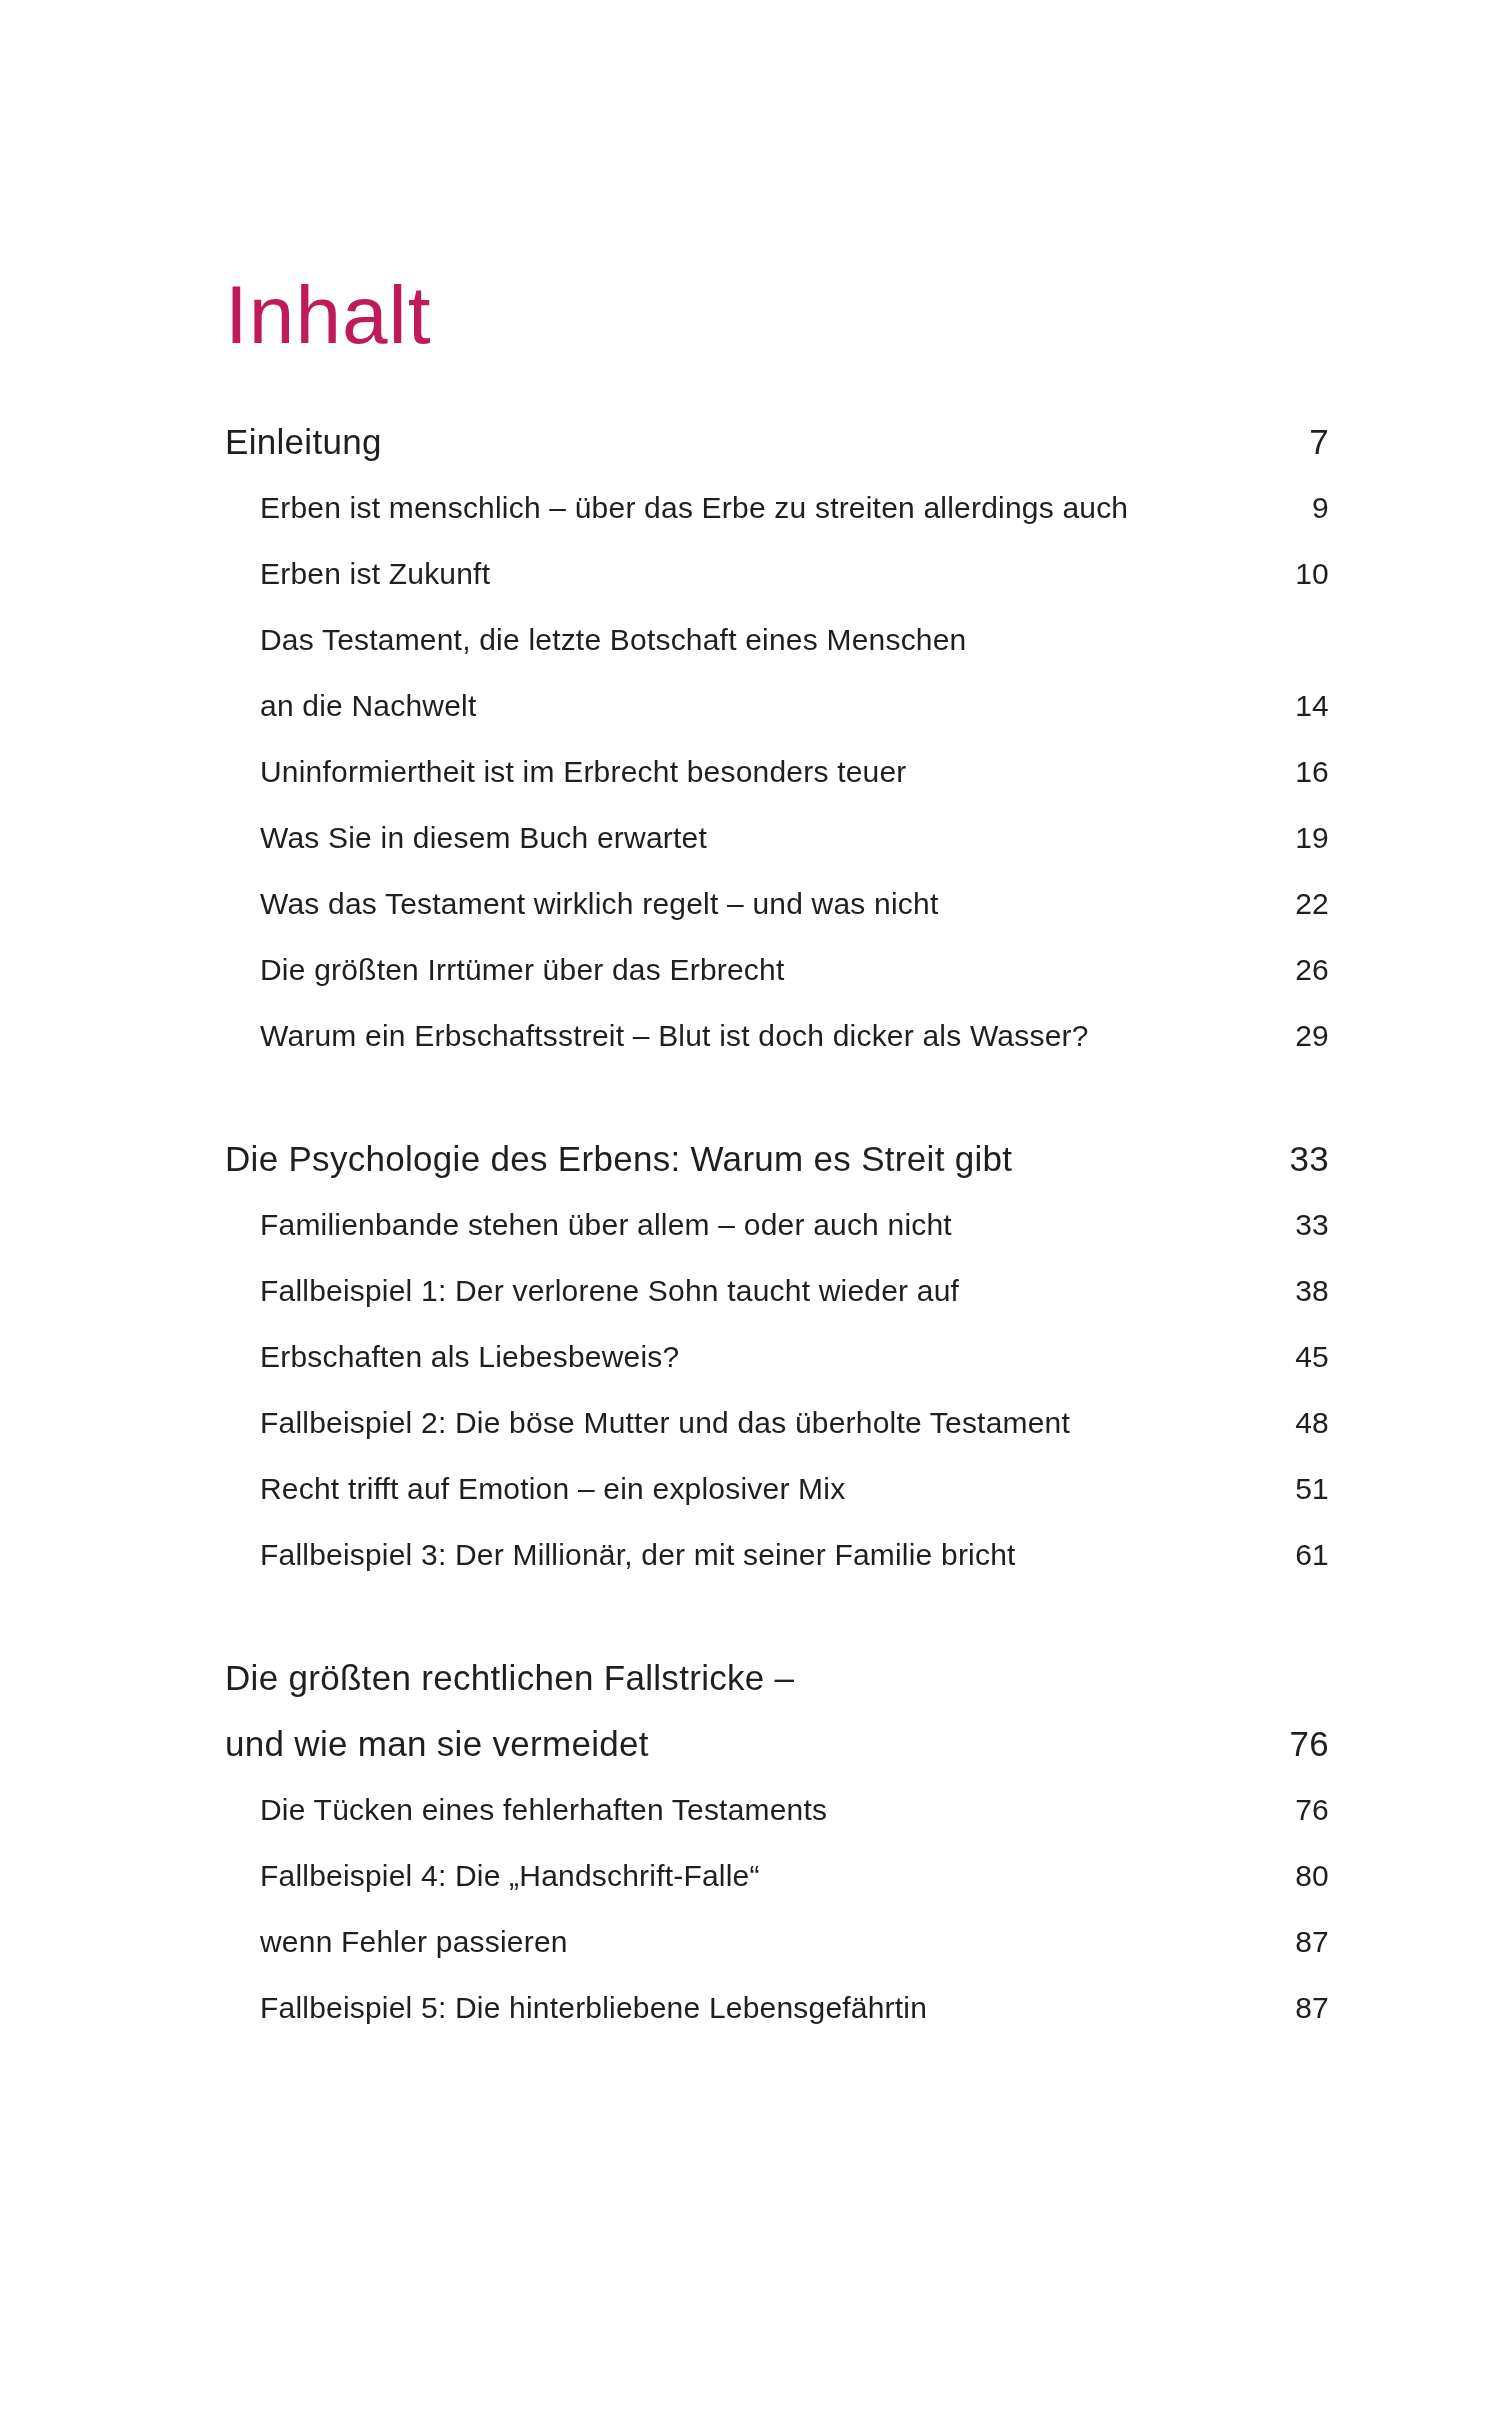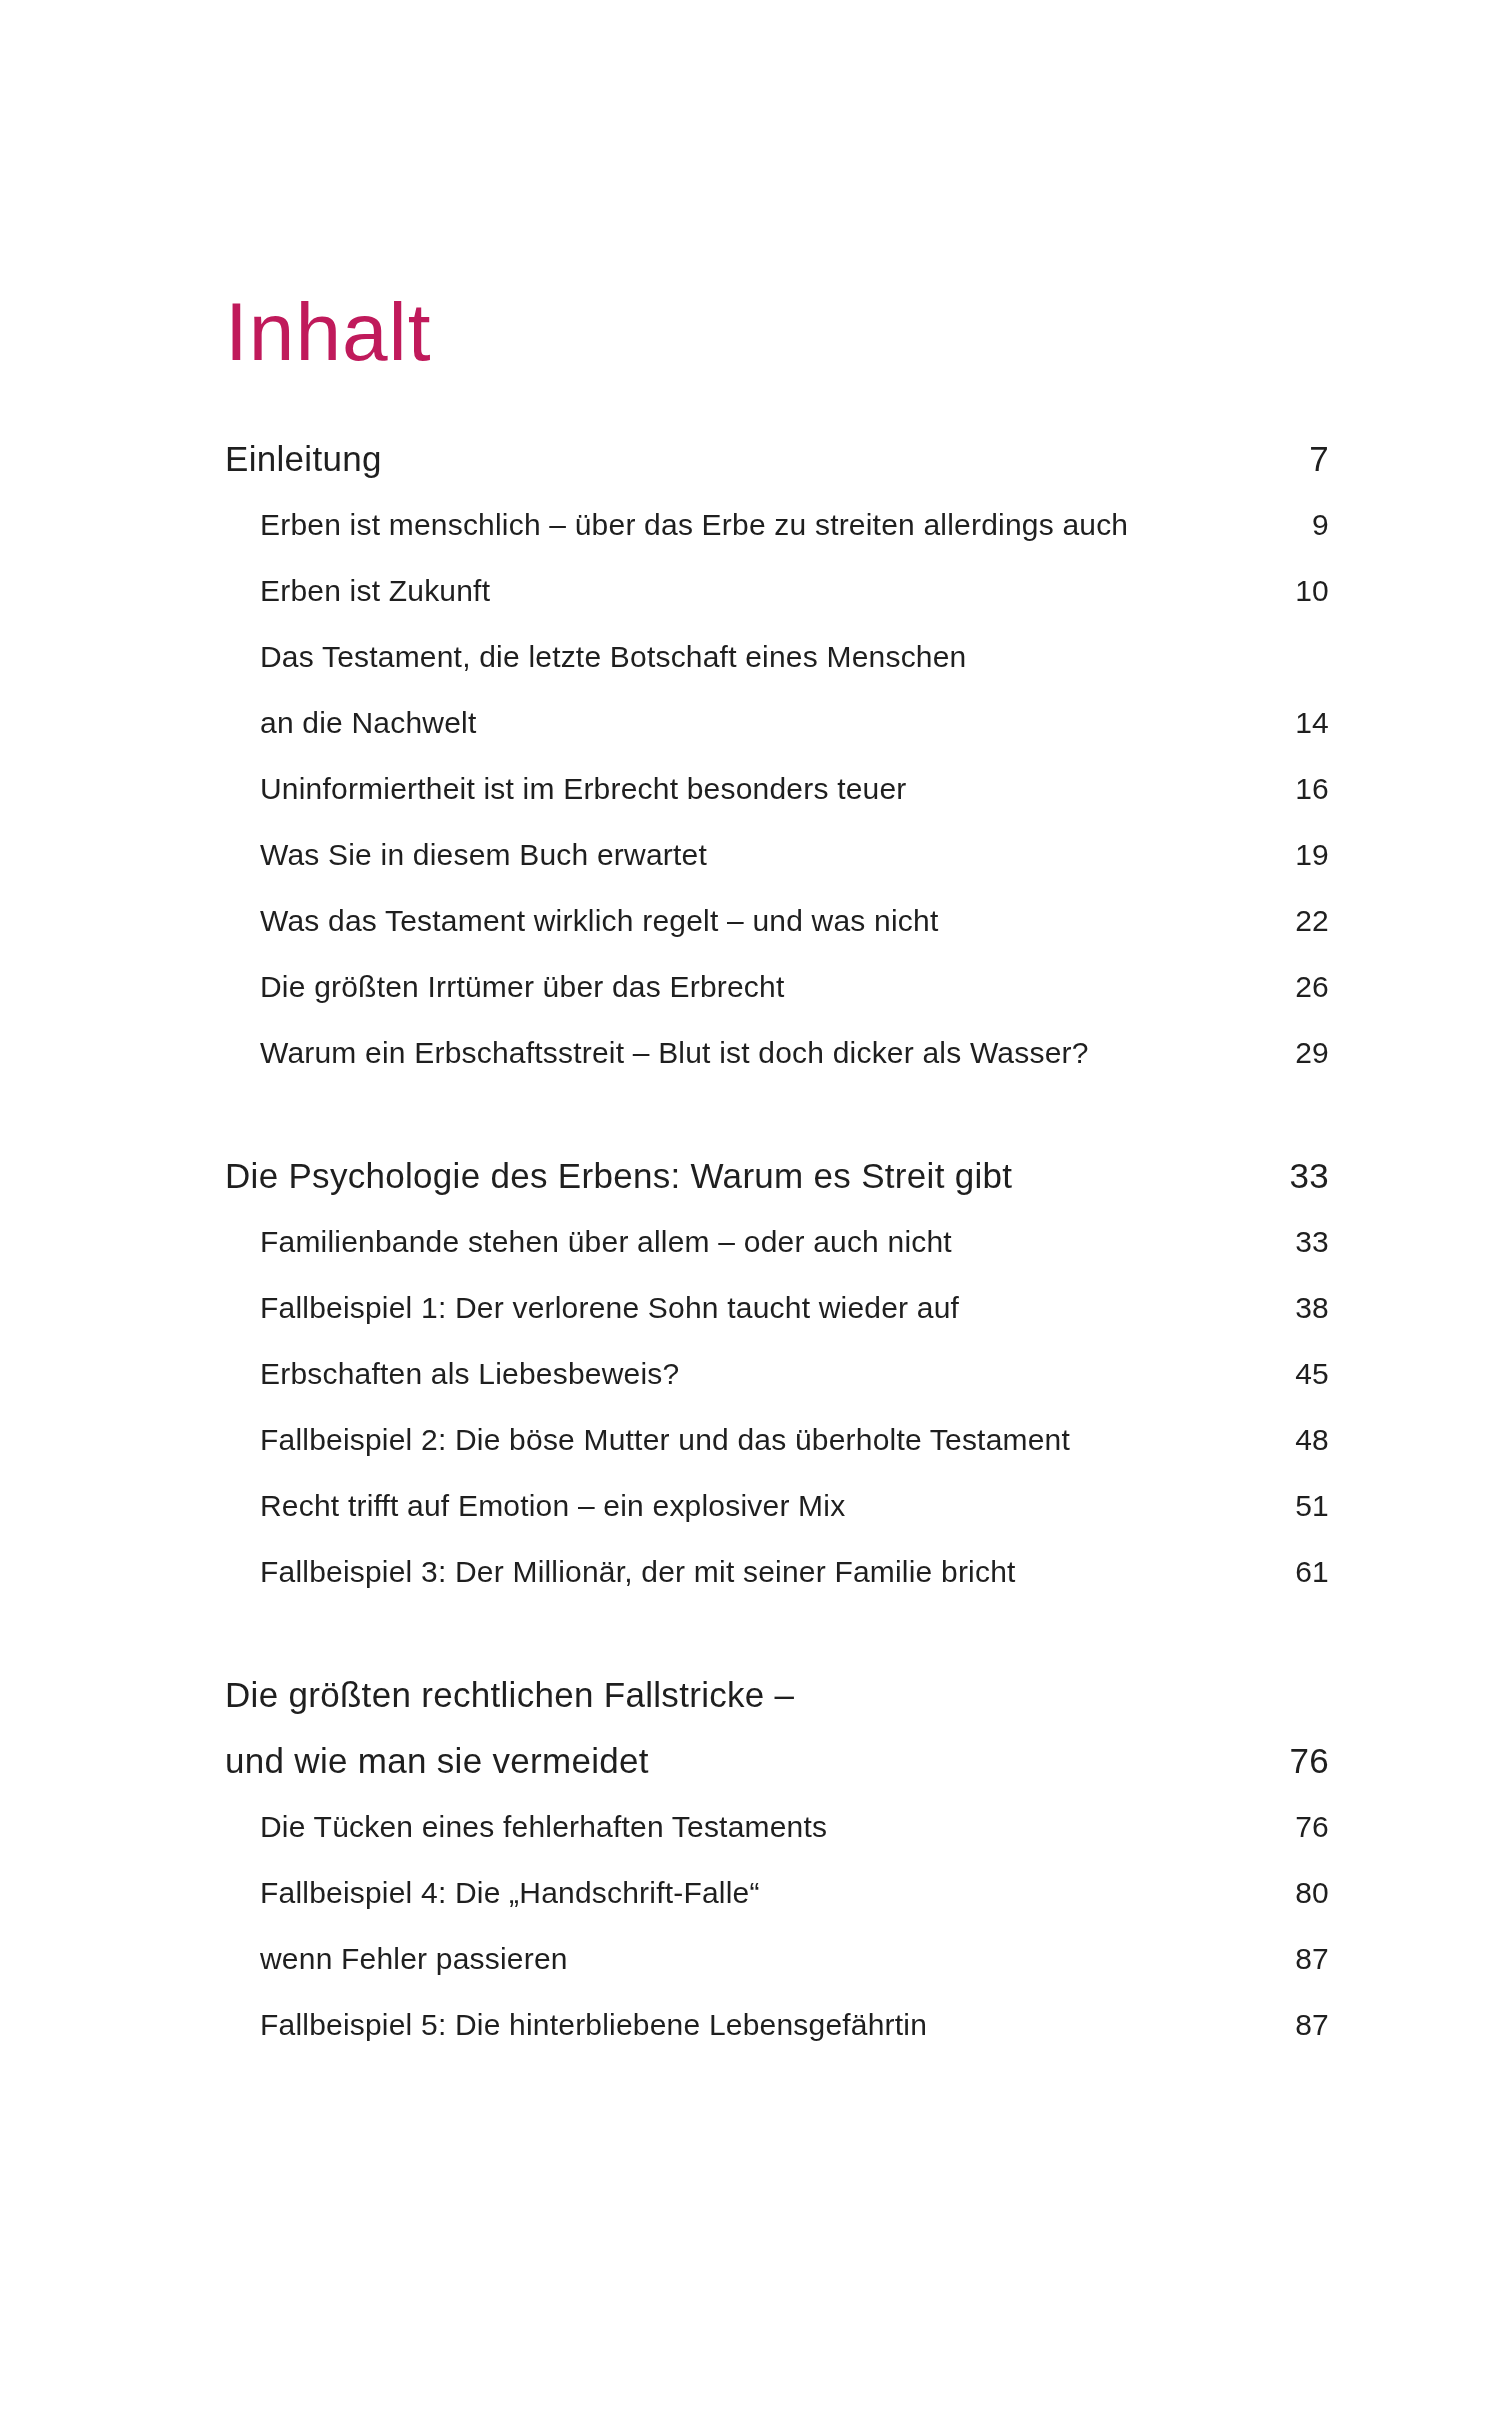--- a/index.html
+++ b/index.html
@@ -16,21 +16,21 @@
     color: #1f1f1f;
     overflow: hidden;
   }
   .content {
     position: absolute;
     left: 225px;
     top: 272px;
     width: 1104px;
   }
   h1.doc-title {
-    margin: 17px 0 51px 0;
+    margin: 0 0 51px 0;
     font-size: 82px;
     line-height: 1.05;
     font-weight: 400;
     letter-spacing: 1px;
     color: #c01a5b;
   }
   .toc {
     width: 100%;
   }
   .row {

